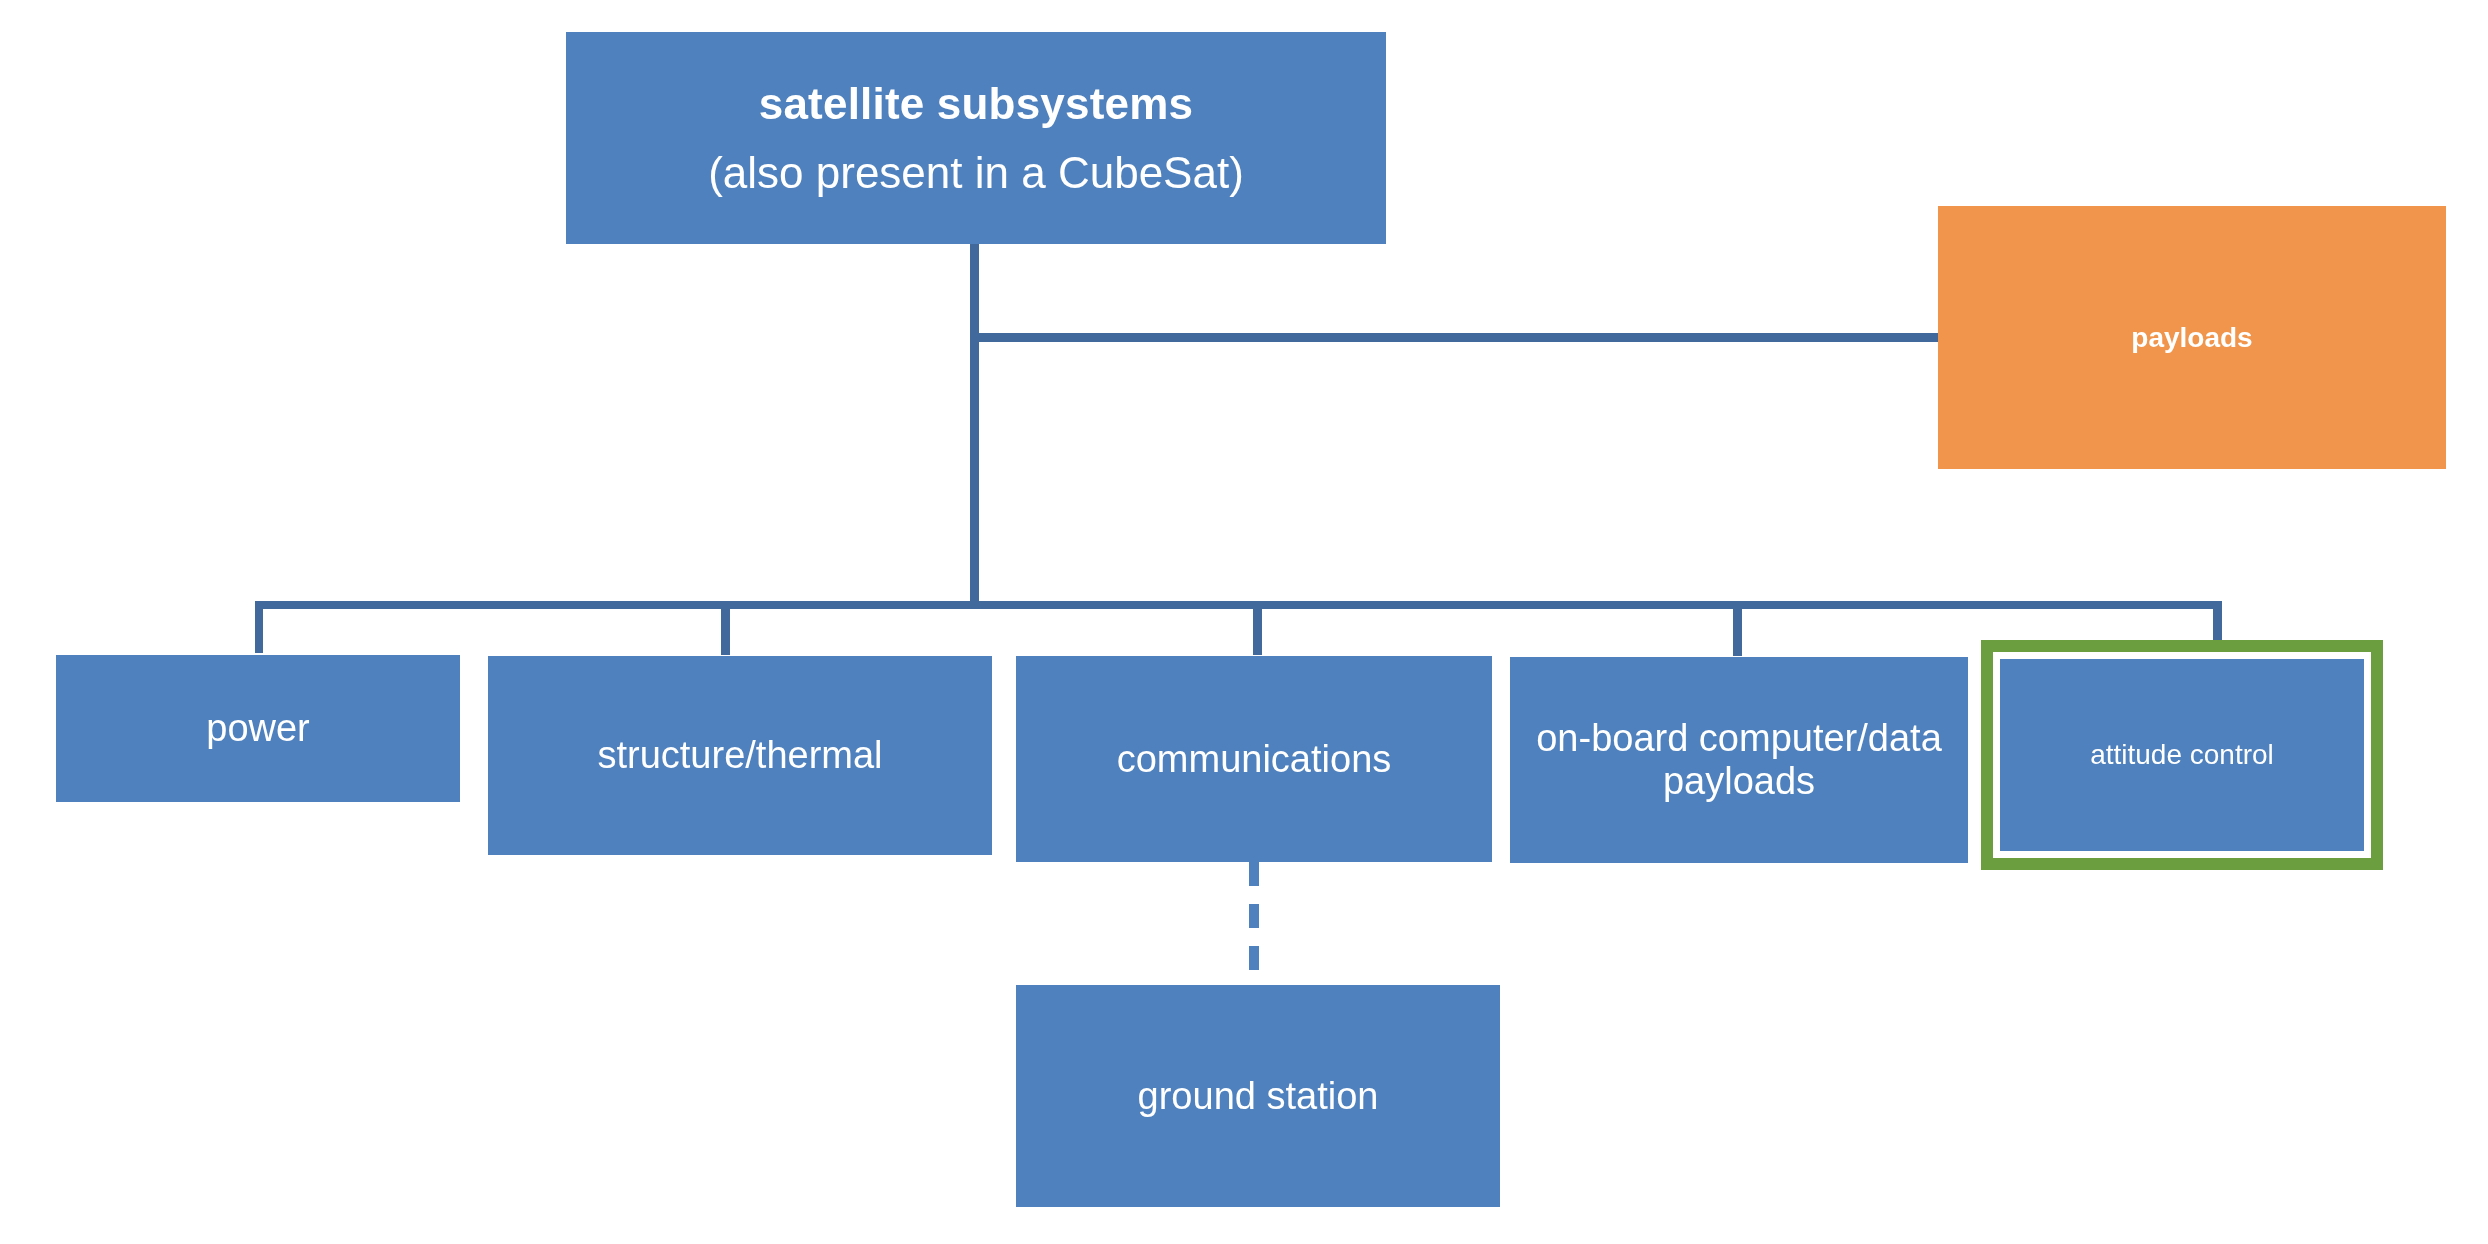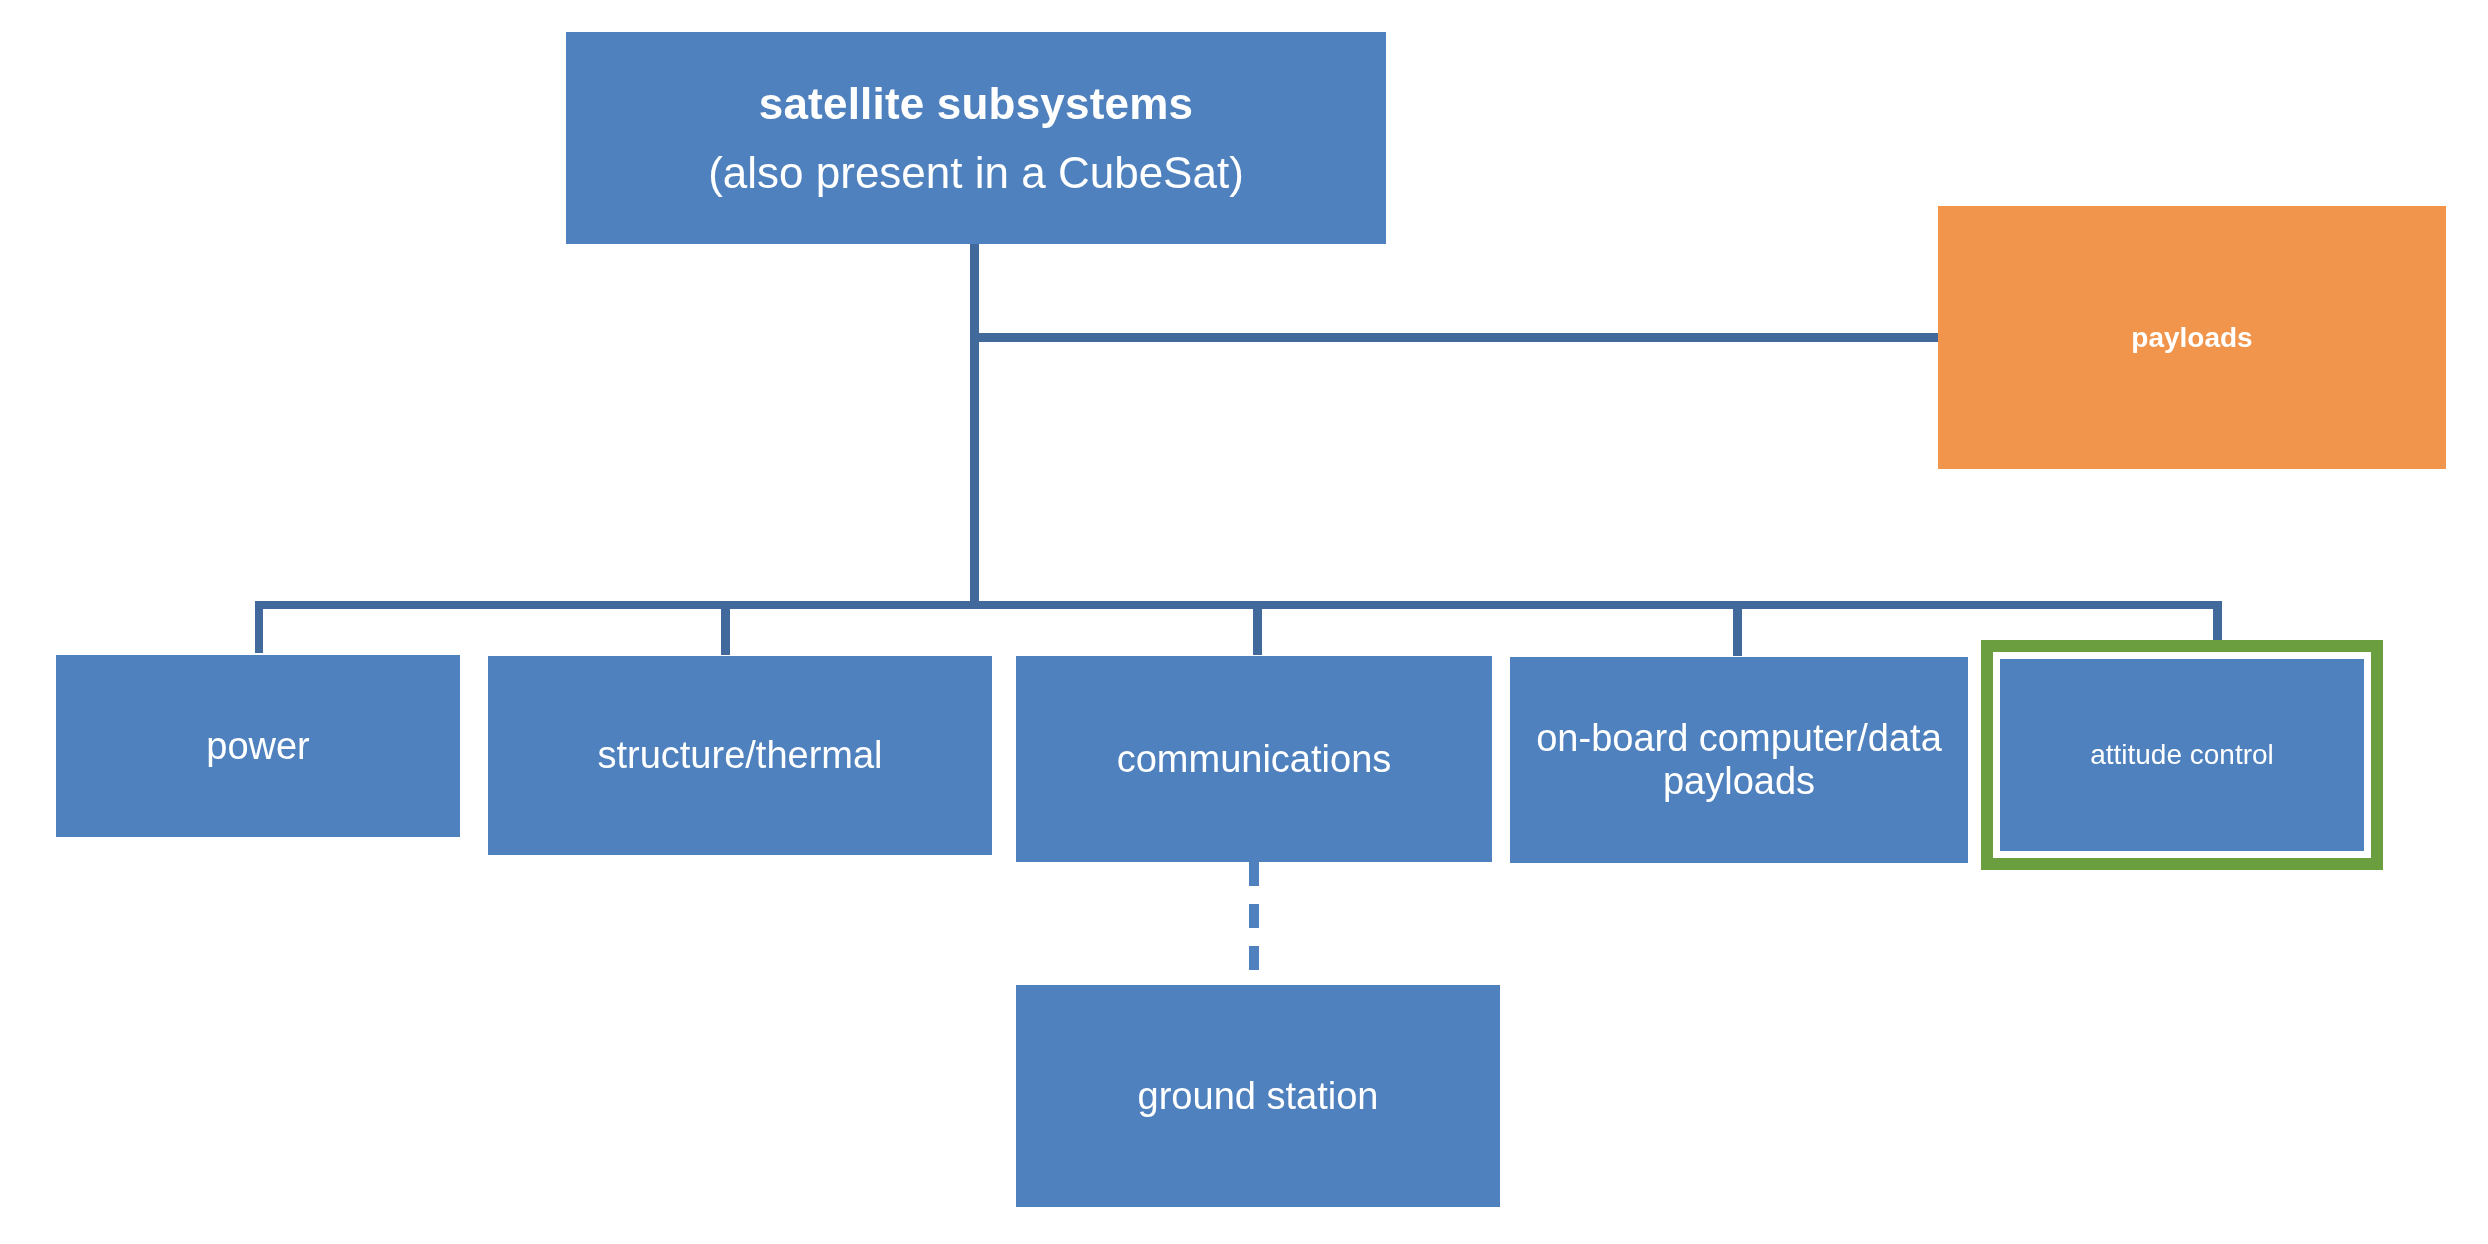--- a/index.html
+++ b/index.html
@@ -67,21 +67,21 @@
   #node-payloads .node-label {
     font-size: 28px;
     font-weight: bold;
   }
 
   
   #node-power {
     left: 56px;
     top: 655px;
     width: 404px;
-    height: 182px;
+    height: 147px;
   }
   #node-structure {
     left: 488px;
     top: 656px;
     width: 504px;
     height: 199px;
   }
   #node-communications {
     left: 1016px;
     top: 656px;

